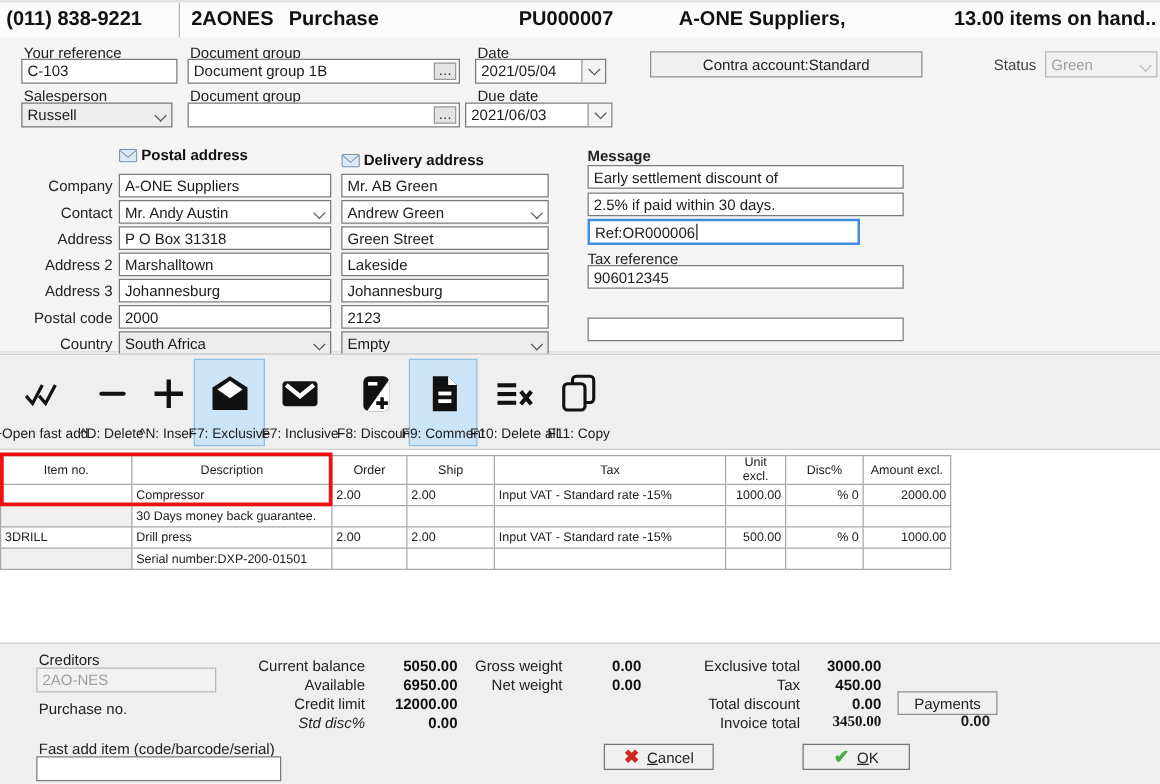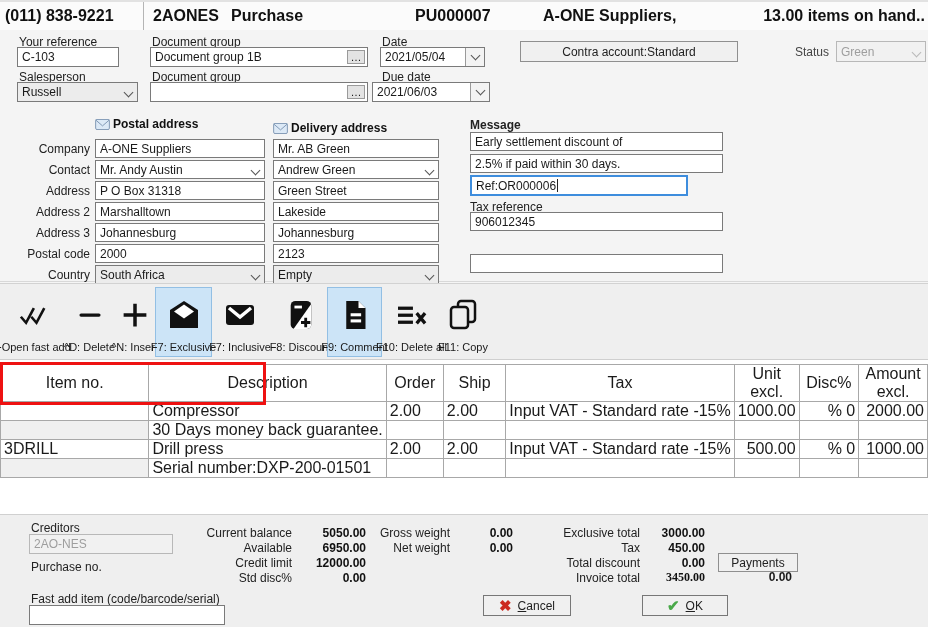--- a/index.html
+++ b/index.html
@@ -33,21 +33,21 @@
   
   .sec-title { position:absolute; font-weight:bold; font-size:12px; color:#111; display:flex; align-items:center; gap:3px; white-space:nowrap; }
   
   .toolbar { position:absolute; left:0; top:281px; width:928px; height:77px; background:#efefef; border-top:1px solid #d2d2d2; border-bottom:1px solid #cfcfcf; }
   .tb-btn { position:absolute; top:3px; height:70px; display:flex; flex-direction:column; align-items:center; justify-content:flex-end; padding-bottom:3px; border:1px solid transparent; }
   .tb-btn.selected { background:#cce4f7; border:1px solid #92bfe4; }
   .tb-icon { flex:1; display:flex; align-items:center; justify-content:center; }
   .tb-label { font-size:11px; color:#1a1a1a; white-space:nowrap; }
   
   .grid-area { position:absolute; left:0; top:358px; width:928px; height:154px; background:#ffffff; }
-  table.grid { position:absolute; left:0; top:4px; border-collapse:collapse; table-layout:fixed; font-size:16px; }
+  table.grid { position:absolute; left:0; top:4px; border-collapse:collapse; table-layout:fixed; font-size:10px; }
   table.grid th { font-weight:normal; text-align:center; height:18px; border:1px solid #a8a8a8; padding:0 3px; background:#fff; }
   table.grid td { height:17px; border:1px solid #a8a8a8; padding:0 3px; background:#fff; white-space:nowrap; overflow:hidden; }
   td.num { text-align:right; }
   td.itemcell.dim { background:#f0f0f0; }
   td.sel { background:#0a64d6; color:#fff; }
   .red-rect { position:absolute; left:0; top:2px; width:266px; height:43px; border:3px solid #ee1111; z-index:6; pointer-events:none; }
   
   .footer { position:absolute; left:0; top:512px; width:928px; height:115px; background:#efefef; border-top:1px solid #d0d0d0; }
   .frow { display:flex; height:15px; align-items:center; }
   .frow .l { text-align:right; color:#222; }
@@ -66,21 +66,21 @@
     <div class="title-txt" style="left:153px;">2AONES</div>
     <div class="title-txt" style="left:231px;">Purchase</div>
     <div class="title-txt" style="left:415px;">PU000007</div>
     <div class="title-txt" style="left:543px;">A-ONE Suppliers,</div>
     <div class="title-txt" style="right:3px;">13.00 items on hand..</div>
   </div>
 
   <div class="form-area">
 
     <div class="lbl" style="left:19px; top:5px;">Your reference</div>
-    <div class="field" style="left:17px; top:17px; width:102px;">
+    <div class="field" style="left:17px; top:17px; width:125px;">
         <span>C-103</span>
       </div>
 
     <div class="lbl" style="left:152px; top:5px;">Document group</div>
     <div class="field" style="left:150px; top:17px; width:218px;">
       <span>Document group 1B</span>
       <span class="browse-btn">…</span>
     </div>
 
     <div class="lbl" style="left:382px; top:5px;">Date</div>
@@ -394,21 +394,21 @@
         </div>
       <div class="frow">
           <span class="l" style="width:192px;">Available</span>
           <span class="v" style="width:74px;">6950.00</span>
         </div>
       <div class="frow">
           <span class="l" style="width:192px;">Credit limit</span>
           <span class="v" style="width:74px;">12000.00</span>
         </div>
       <div class="frow">
-          <span class="l" style="width:192px;">Std disc%</span>
+          <span class="l" style="width:192px;font-style:italic;">Std disc%</span>
           <span class="v" style="width:74px;">0.00</span>
         </div>
     </div>
 
     <div class="abs" style="left:360px; top:10px;">
       <div class="frow">
           <span class="l" style="width:90px;">Gross weight</span>
           <span class="v" style="width:63px;">0.00</span>
         </div>
       <div class="frow">

